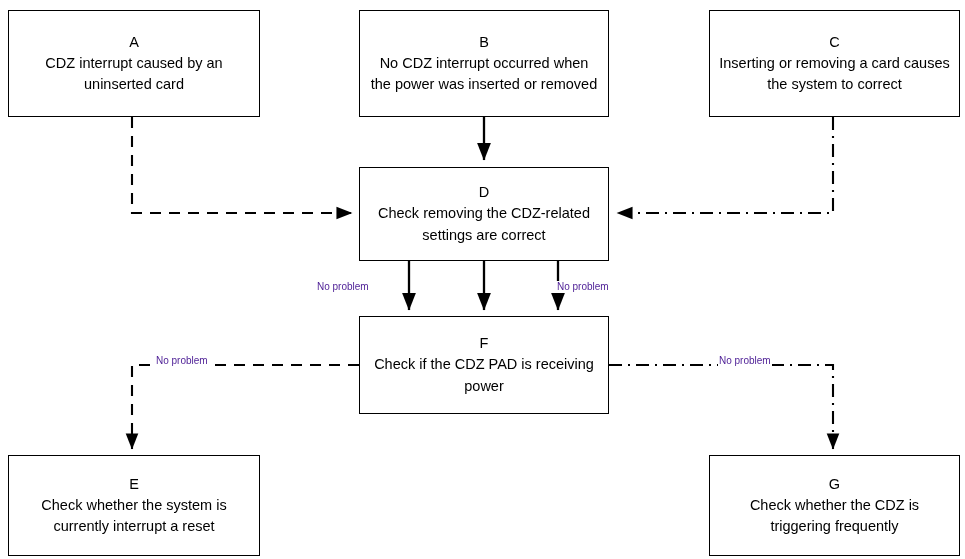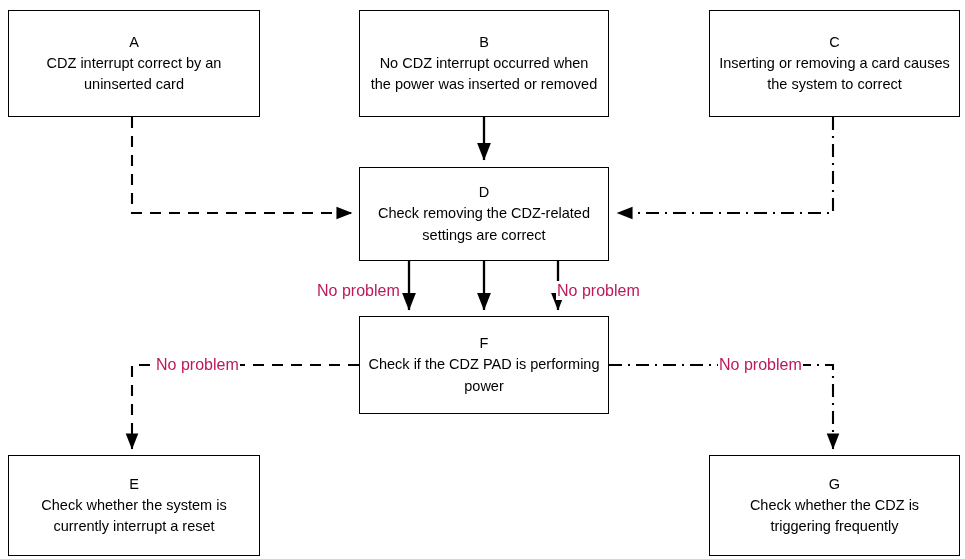--- a/index.html
+++ b/index.html
@@ -39,22 +39,22 @@
     z-index: 2;
   }
   .node .node-id {
     display: block;
   }
   .node .node-text {
     display: block;
   }
   .edge-label {
     position: absolute;
-    color: #be185d;
-    font-size: 16px;
+    color: #4c1d95;
+    font-size: 10px;
     line-height: 1.2;
     white-space: nowrap;
     background: #ffffff;
     padding: 0 1px;
     z-index: 3;
   }
 </style>
 </head>
 <body>
 
@@ -72,37 +72,37 @@
         <polyline points="409,261 409,310" fill="none" stroke="#000000" stroke-width="2.3" stroke-linecap="butt" marker-end="url(#arrow-solid)"></polyline>
         <polyline points="484,261 484,310" fill="none" stroke="#000000" stroke-width="2.3" stroke-linecap="butt" marker-end="url(#arrow-solid)"></polyline>
         <polyline points="558,261 558,310" fill="none" stroke="#000000" stroke-width="2.3" stroke-linecap="butt" marker-end="url(#arrow-solid)"></polyline>
         <polyline points="359,365 132,365 132,449" fill="none" stroke="#000000" stroke-width="2.1" stroke-linecap="butt" stroke-dasharray="11,8" marker-end="url(#arrow-solid)"></polyline>
         <polyline points="609,365 833,365 833,449" fill="none" stroke="#000000" stroke-width="2.1" stroke-linecap="butt" stroke-dasharray="13,6,2,6" marker-end="url(#arrow-solid)"></polyline>
       </g>
   </svg>
   <div id="node-layer">
       <div class="node" style="left: 8px; top: 10px; width: 252px; height: 107px;">
         <span class="node-id">A</span>
-        <span class="node-text">CDZ interrupt correct by an uninserted card</span>
+        <span class="node-text">CDZ interrupt caused by an uninserted card</span>
       </div>
       <div class="node" style="left: 359px; top: 10px; width: 250px; height: 107px;">
         <span class="node-id">B</span>
         <span class="node-text">No CDZ interrupt occurred when the power was inserted or removed</span>
       </div>
       <div class="node" style="left: 709px; top: 10px; width: 251px; height: 107px;">
         <span class="node-id">C</span>
         <span class="node-text">Inserting or removing a card causes the system to correct</span>
       </div>
       <div class="node" style="left: 359px; top: 167px; width: 250px; height: 94px;">
         <span class="node-id">D</span>
         <span class="node-text">Check removing the CDZ-related settings are correct</span>
       </div>
       <div class="node" style="left: 359px; top: 316px; width: 250px; height: 98px;">
         <span class="node-id">F</span>
-        <span class="node-text">Check if the CDZ PAD is performing power</span>
+        <span class="node-text">Check if the CDZ PAD is receiving power</span>
       </div>
       <div class="node" style="left: 8px; top: 455px; width: 252px; height: 101px;">
         <span class="node-id">E</span>
         <span class="node-text">Check whether the system is currently interrupt a reset</span>
       </div>
       <div class="node" style="left: 709px; top: 455px; width: 251px; height: 101px;">
         <span class="node-id">G</span>
         <span class="node-text">Check whether the CDZ is triggering frequently</span>
       </div>
     </div>

